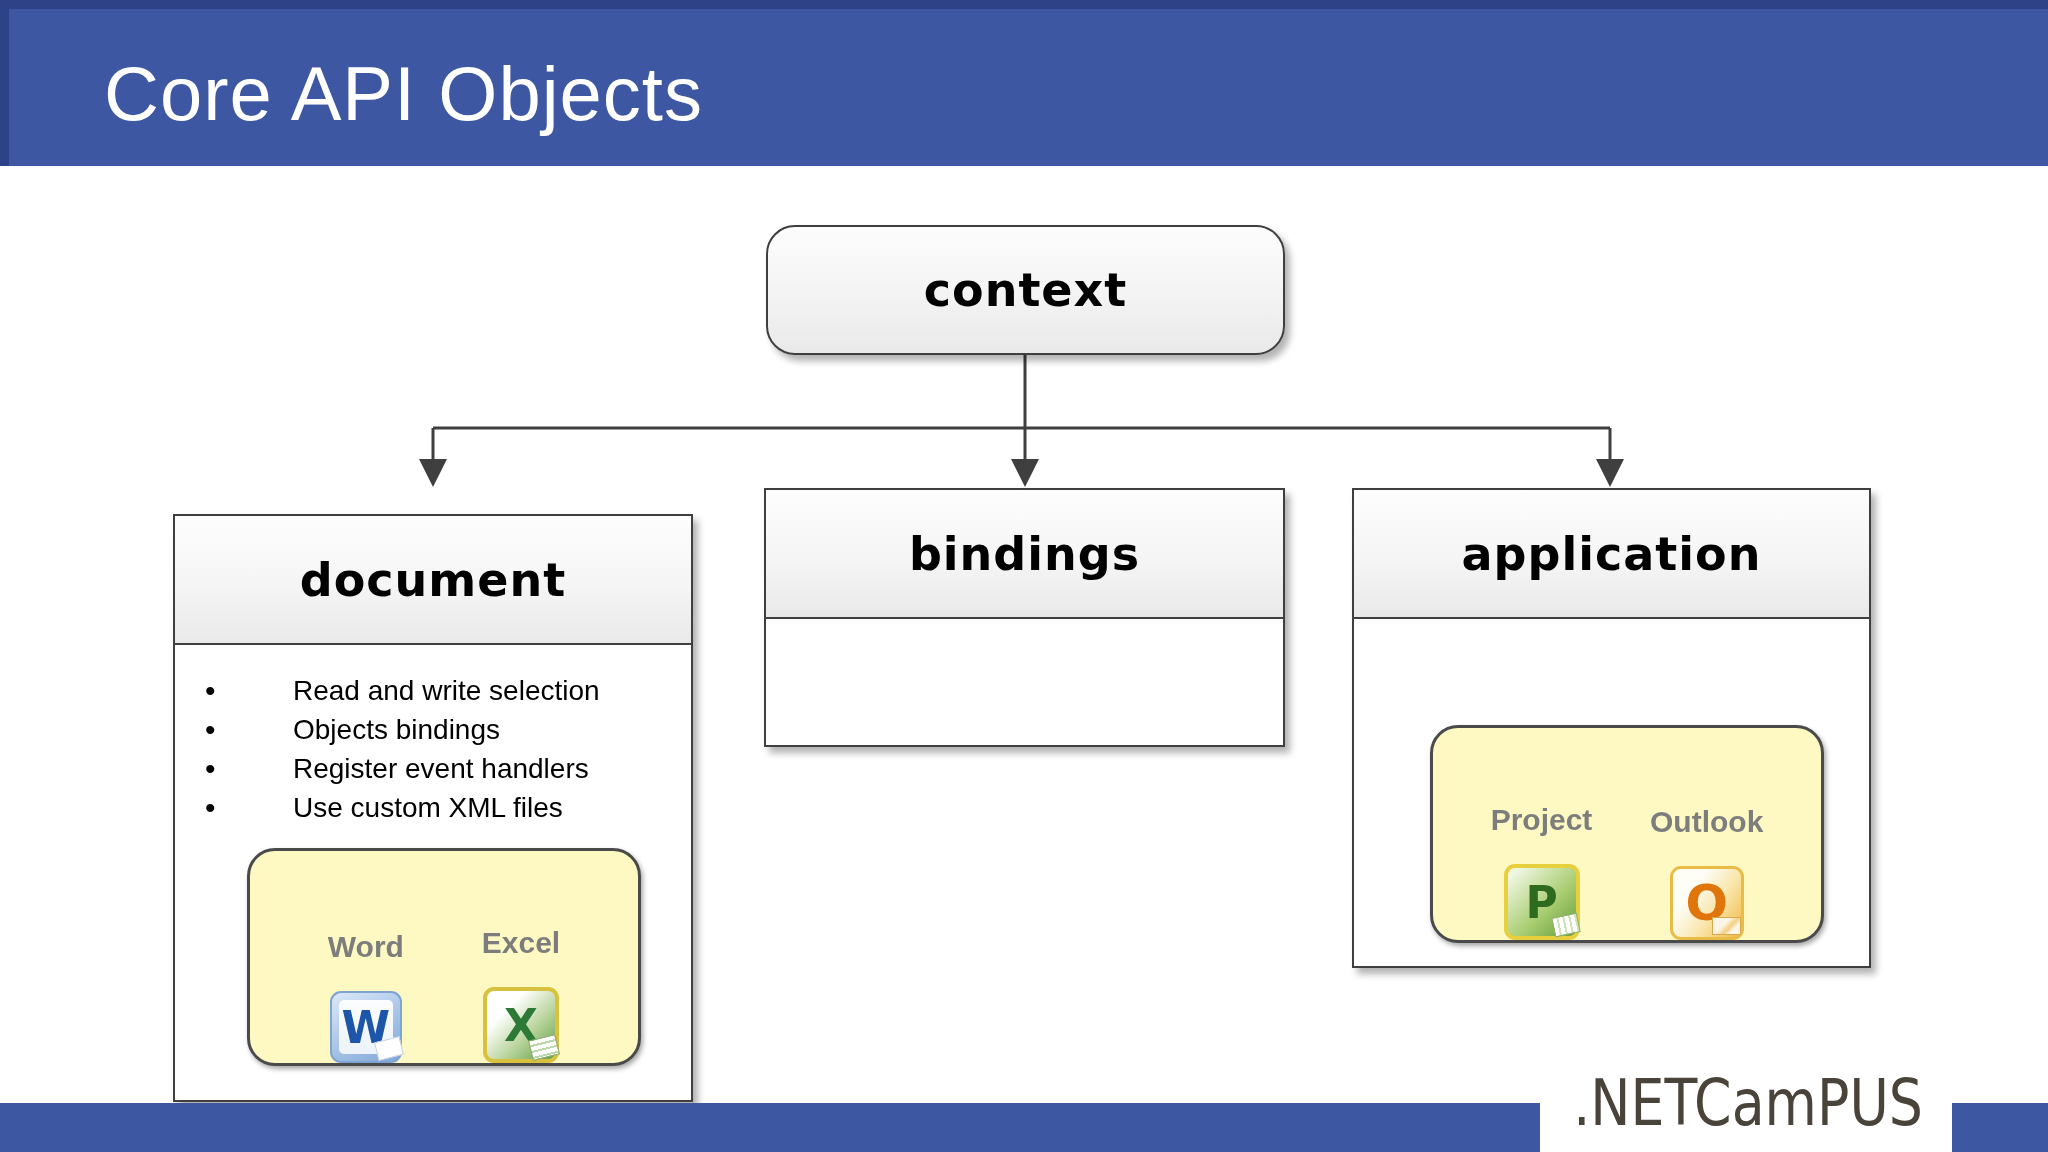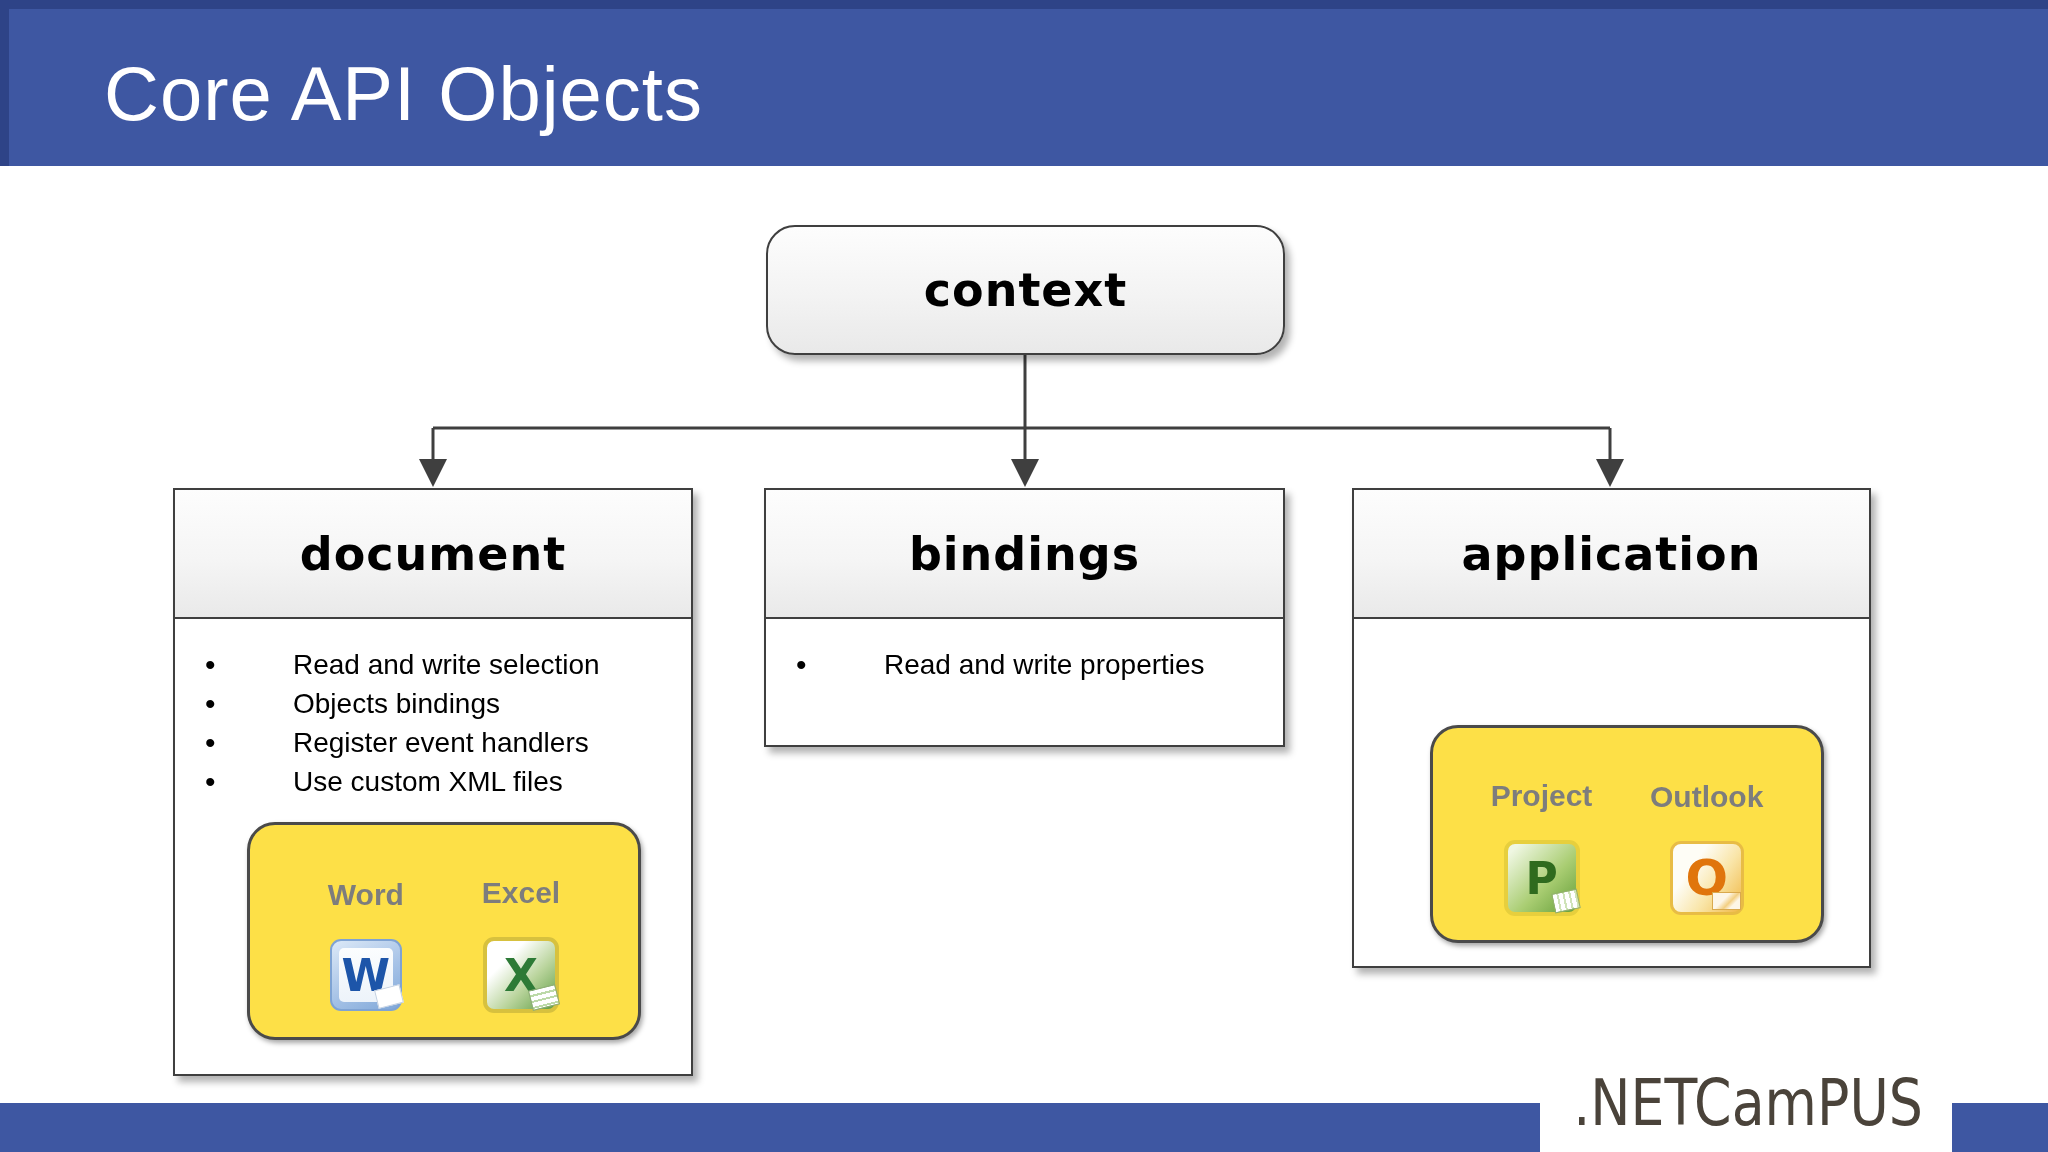--- a/index.html
+++ b/index.html
@@ -29,33 +29,33 @@
   .node{position:absolute;background:#ffffff;border:2px solid #3f3f3f;
         box-shadow:5px 6px 7px rgba(0,0,0,0.30);}
   .node-head{height:127px;border-bottom:2px solid #3f3f3f;
              background:linear-gradient(180deg,#fdfdfd 0%,#f5f5f5 55%,#e9e9e9 100%);
              display:flex;align-items:center;justify-content:center;}
   .node-title{font-family:"DejaVu Sans",sans-serif;font-weight:bold;font-size:46px;
               letter-spacing:1px;color:#000;}
   .node-context{left:766px;top:225px;width:515px;height:126px;
                 background:linear-gradient(180deg,#fdfdfd 0%,#f3f3f3 55%,#e9e9e9 100%);
                 display:flex;align-items:center;justify-content:center;border-radius:29px;}
-  .node-document{left:173px;top:488px;width:516px;height:584px;}
+  .node-document{left:173px;top:514px;width:516px;height:584px;}
   .node-settings{left:764px;top:488px;width:517px;height:255px;}
   .node-application{left:1352px;top:488px;width:515px;height:476px;}
 
   
   .bullets{list-style:none;margin:26px 0 0 0;padding:0;}
   .bullets li{position:relative;padding-left:118px;font-size:28px;line-height:39px;color:#000;}
   .bullets li::before{content:"\2022";position:absolute;left:30px;top:0;font-size:30px;}
 
   
-  .mini-panel{position:absolute;background:#fde047;border:3px solid #4a4a4a;border-radius:28px;
+  .mini-panel{position:absolute;background:#fef9c3;border:3px solid #4a4a4a;border-radius:28px;
               box-shadow:2px 3px 5px rgba(0,0,0,0.35);
-              display:flex;justify-content:space-evenly;align-items:center;}
+              display:flex;justify-content:space-evenly;align-items:flex-end;}
   .doc-panel{left:72px;top:332px;width:388px;height:212px;}
   .app-panel{left:76px;top:235px;width:388px;height:212px;}
   .app-block{display:flex;flex-direction:column;align-items:center;padding-top:26px;}
   .app-label{color:#7d7d7d;font-weight:bold;font-size:30px;line-height:36px;
              font-family:"Liberation Sans",sans-serif;}
   .app-icon{position:relative;width:68px;height:68px;margin-top:26px;border-radius:11px;
             display:flex;align-items:center;justify-content:center;
             font-family:"DejaVu Sans",sans-serif;font-weight:bold;}
   .app-icon .glyph{position:relative;z-index:2;}
 
@@ -134,21 +134,20 @@
         </div>
       </div>
     </div>
   </div>
 
   <div class="node node-settings">
     <div class="node-head">
       <div class="node-title">bindings</div>
     </div>
     <ul class="bullets">
-      <li>Read and write properties</li>
     </ul>
   </div>
 
   <div class="node node-application">
     <div class="node-head">
       <div class="node-title">application</div>
     </div>
     <div class="mini-panel app-panel">
       <div class="app-block">
         <div class="app-label">Project</div>

